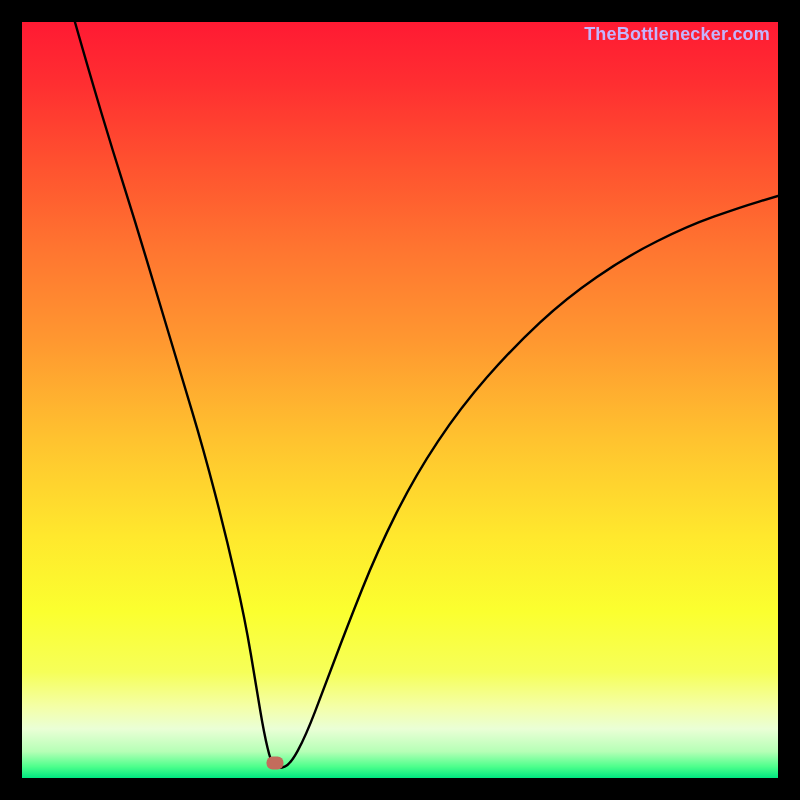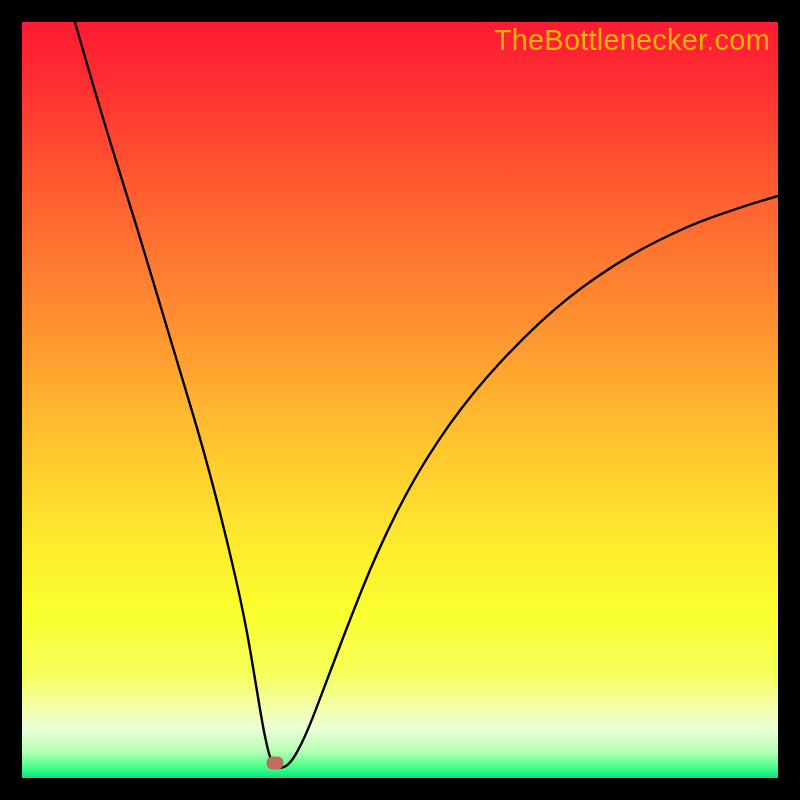--- a/index.html
+++ b/index.html
@@ -23,23 +23,23 @@
     position: absolute;
     left: 0;
     top: 0;
     width: 756px;
     height: 756px;
   }
   .watermark {
     position: absolute;
     top: 2px;
     right: 8px;
-    color: #eab308;
-    font-size: 29px;
-    font-weight: 400;
+    color: #c4b5fd;
+    font-size: 18px;
+    font-weight: 700;
     letter-spacing: 0.2px;
     z-index: 5;
   }
   .curve-layer {
     position: absolute;
     left: 0;
     top: 0;
     width: 756px;
     height: 756px;
     z-index: 3;

